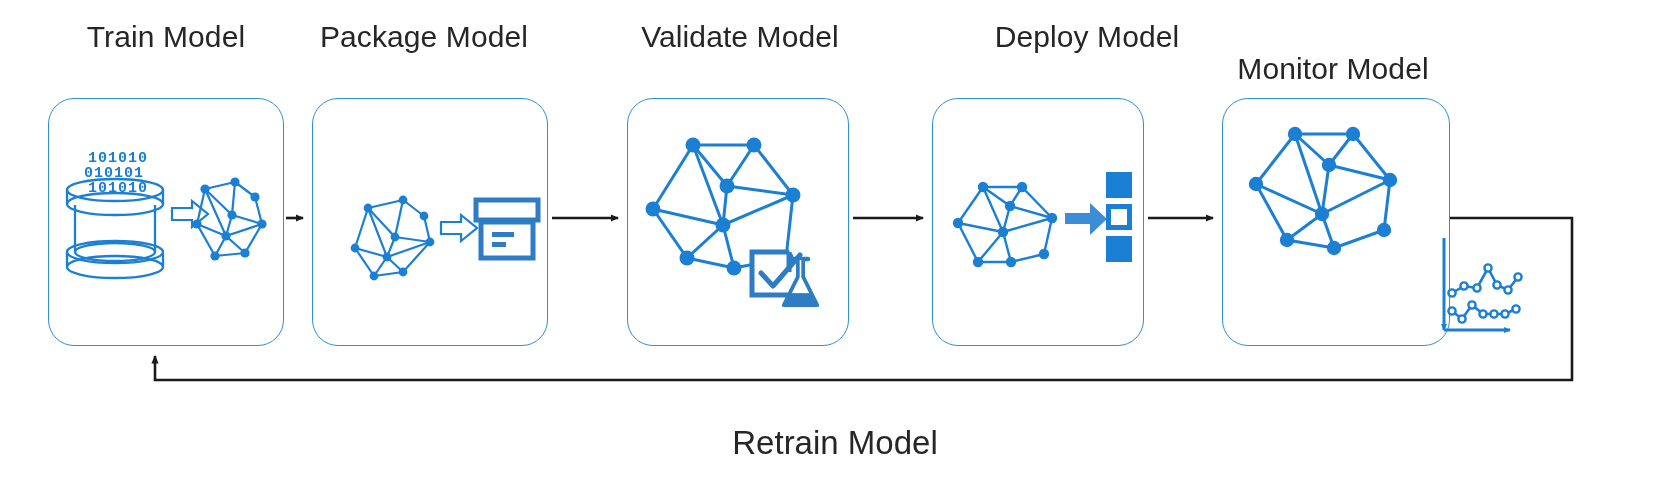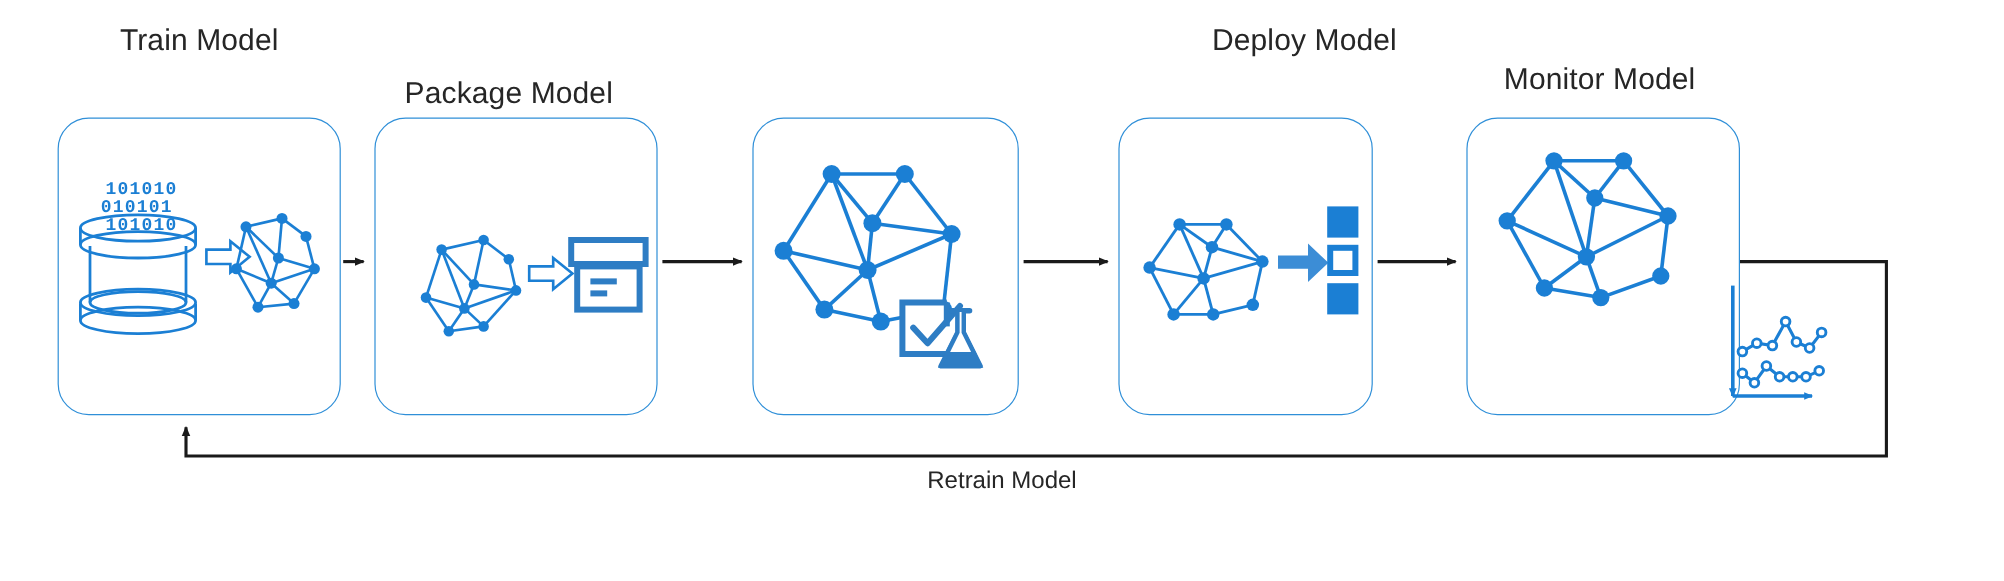--- a/index.html
+++ b/index.html
@@ -16,53 +16,54 @@
   }
   #canvas {
     position: absolute;
     left: 0; top: 0;
     width: 1670px;
     height: 484px;
   }
   .stage-label {
     position: absolute;
     font-family: "Liberation Sans", sans-serif;
-    font-size: 25px;
+    font-size: 30px;
     color: #262626;
     white-space: nowrap;
     text-align: center;
     font-weight: 400;
     letter-spacing: 0.1px;
   }
   .loop-label {
     position: absolute;
     font-family: "Liberation Sans", sans-serif;
-    font-size: 20px;
+    font-size: 33px;
     color: #262626;
     white-space: nowrap;
     text-align: center;
     left: 0;
     width: 1670px;
-    top: 390px;
+    top: 424px;
   }
   .stage-box {
     position: absolute;
     border: 1.6px solid #2f8fd8;
     border-radius: 26px;
     background: #ffffff;
     box-sizing: border-box;
   }
 </style>
 </head>
 <body>
 
 <div id="canvas">
 
   <div class="stage-label" style="left:26px; top:20px; width:280px;">Train Model</div>
-  <div class="stage-label" style="left:284px; top:20px; width:280px;margin-top:44px;">Package Model</div>
+  <div class="stage-label" style="left:284px; top:20px; width:280px;">Package Model</div>
+  <div class="stage-label" style="left:600px; top:20px; width:280px;">Validate Model</div>
   <div class="stage-label" style="left:947px; top:20px; width:280px;">Deploy Model</div>
   <div class="stage-label" style="left:1193px; top:20px; width:280px;margin-top:32px;">Monitor Model</div>
 
   <div class="stage-box" style="left:48px; top:98px; width:236px; height:248px;"></div>
   <div class="stage-box" style="left:312px; top:98px; width:236px; height:248px;"></div>
   <div class="stage-box" style="left:627px; top:98px; width:222px; height:248px;"></div>
   <div class="stage-box" style="left:932px; top:98px; width:212px; height:248px;"></div>
   <div class="stage-box" style="left:1222px; top:98px; width:228px; height:248px;"></div>
 
   <svg width="1670" height="484" style="position:absolute; left:0; top:0;">

